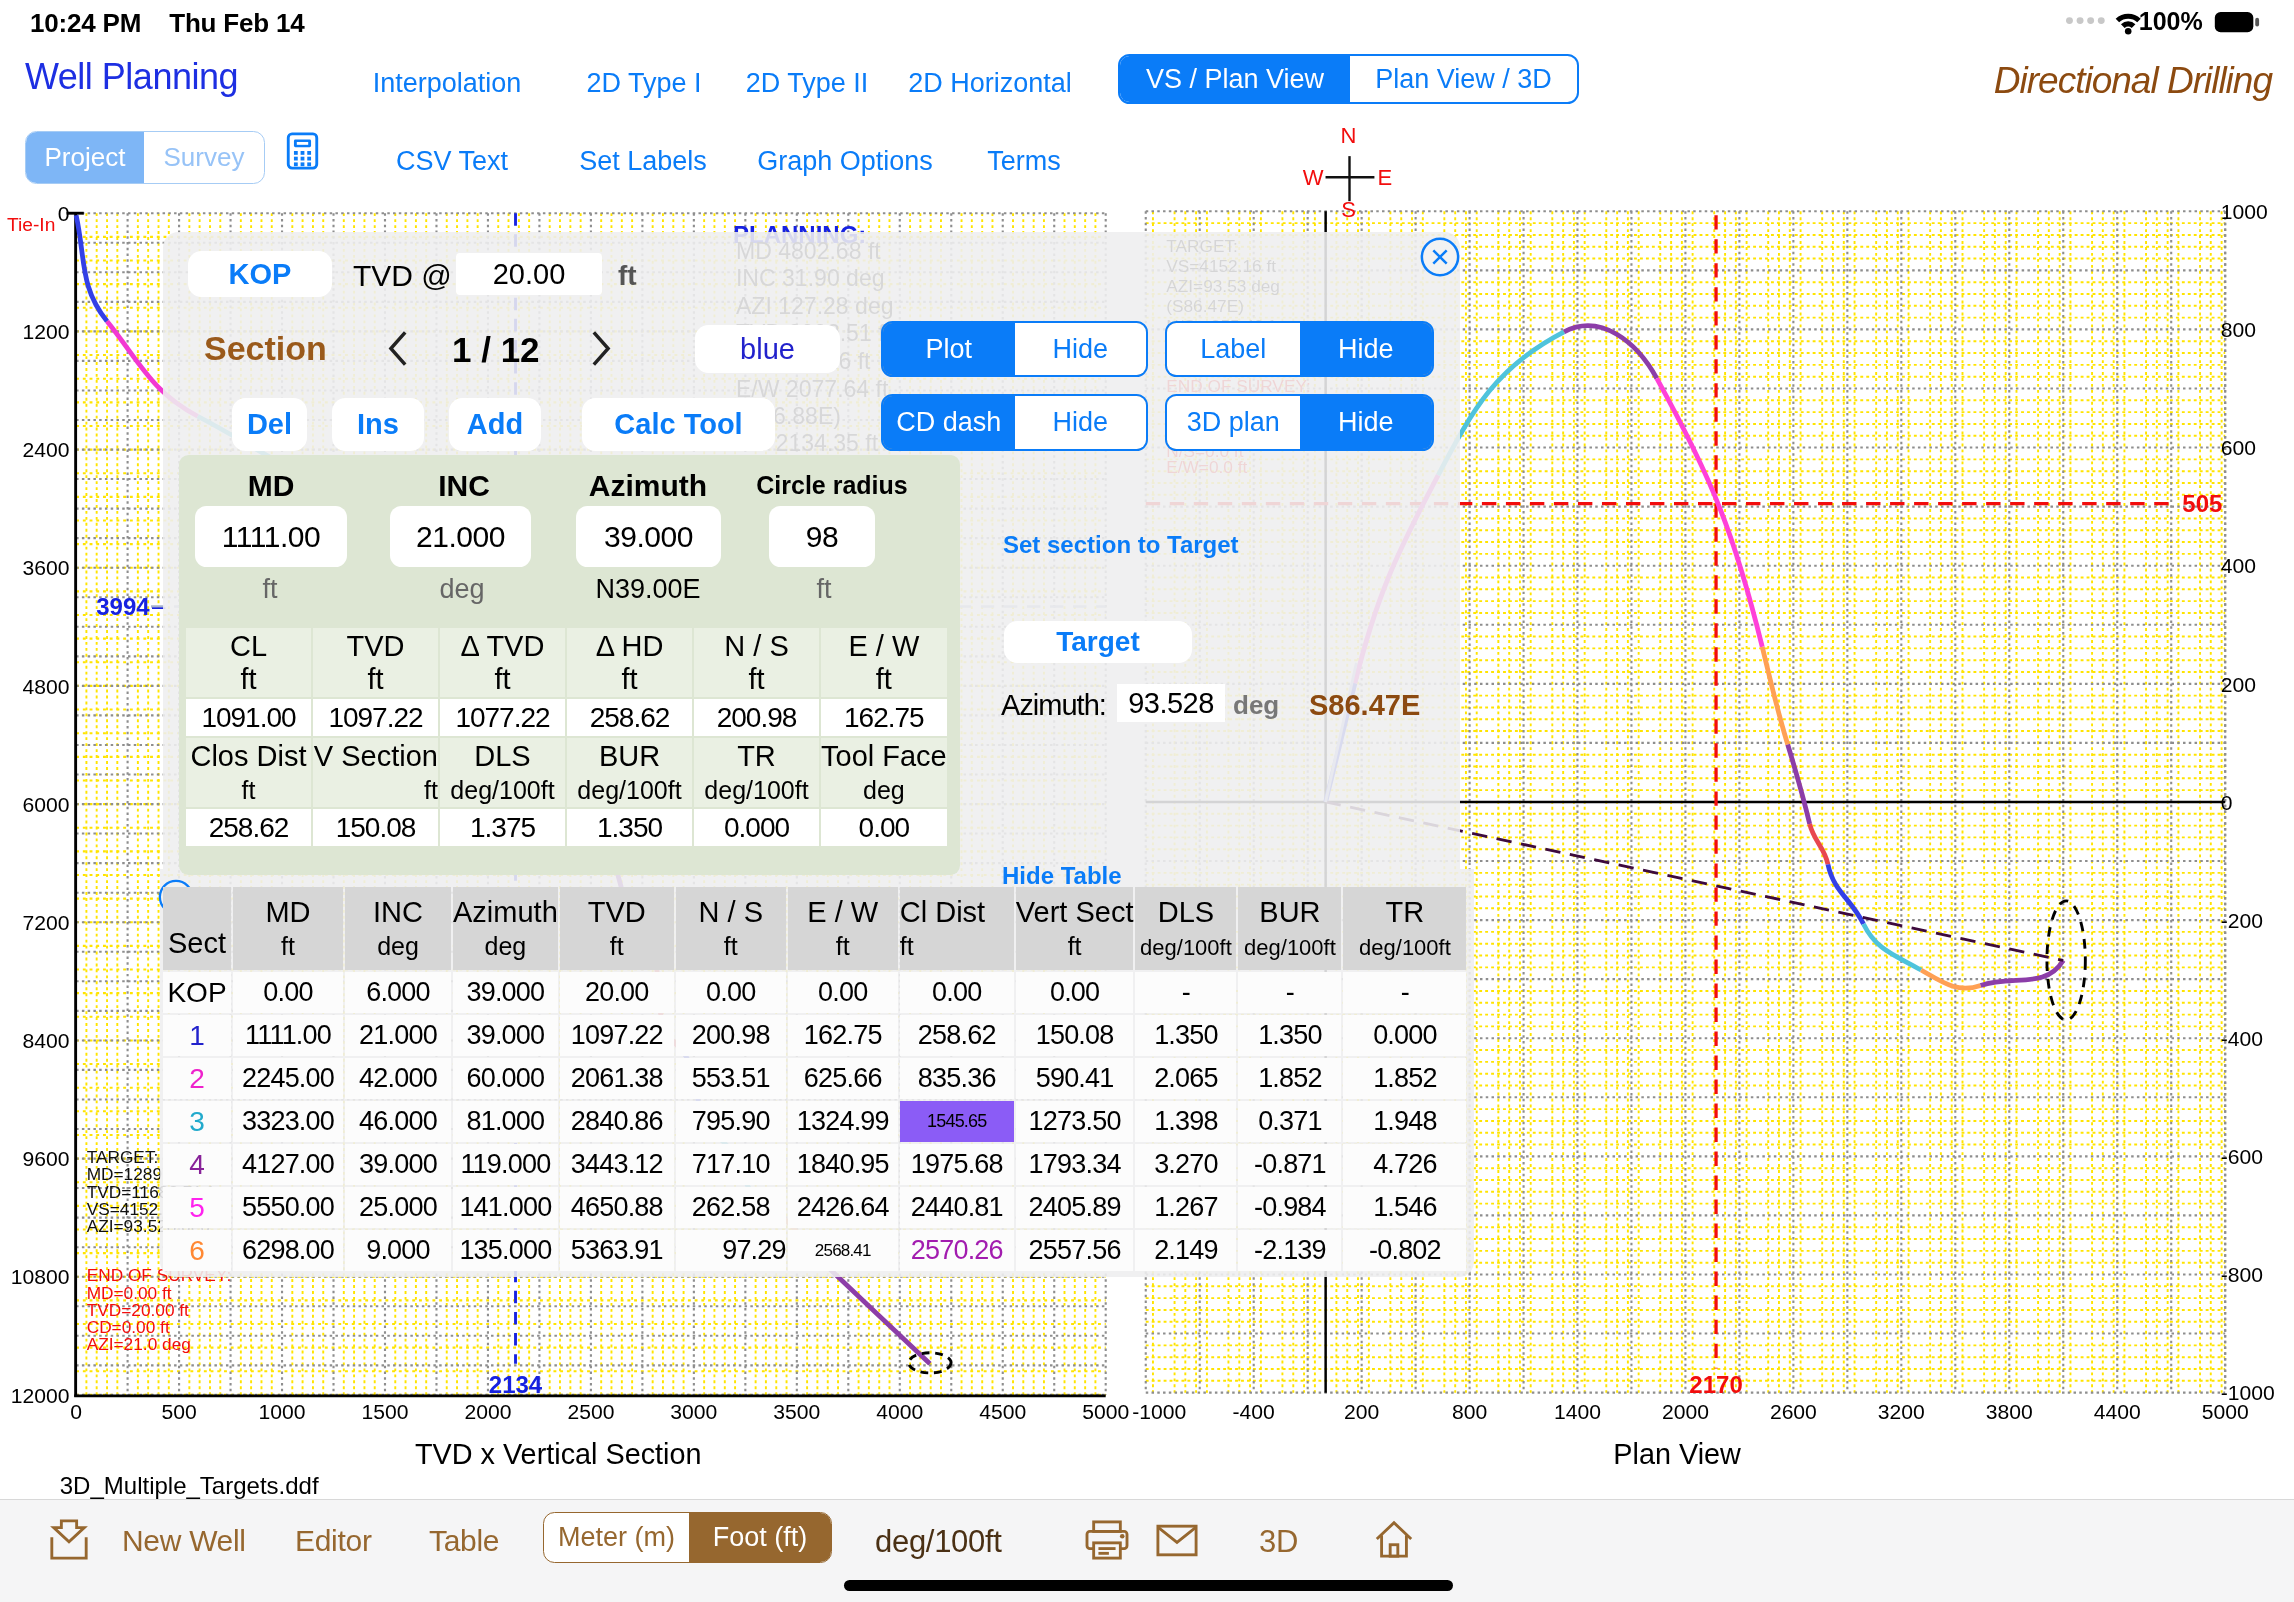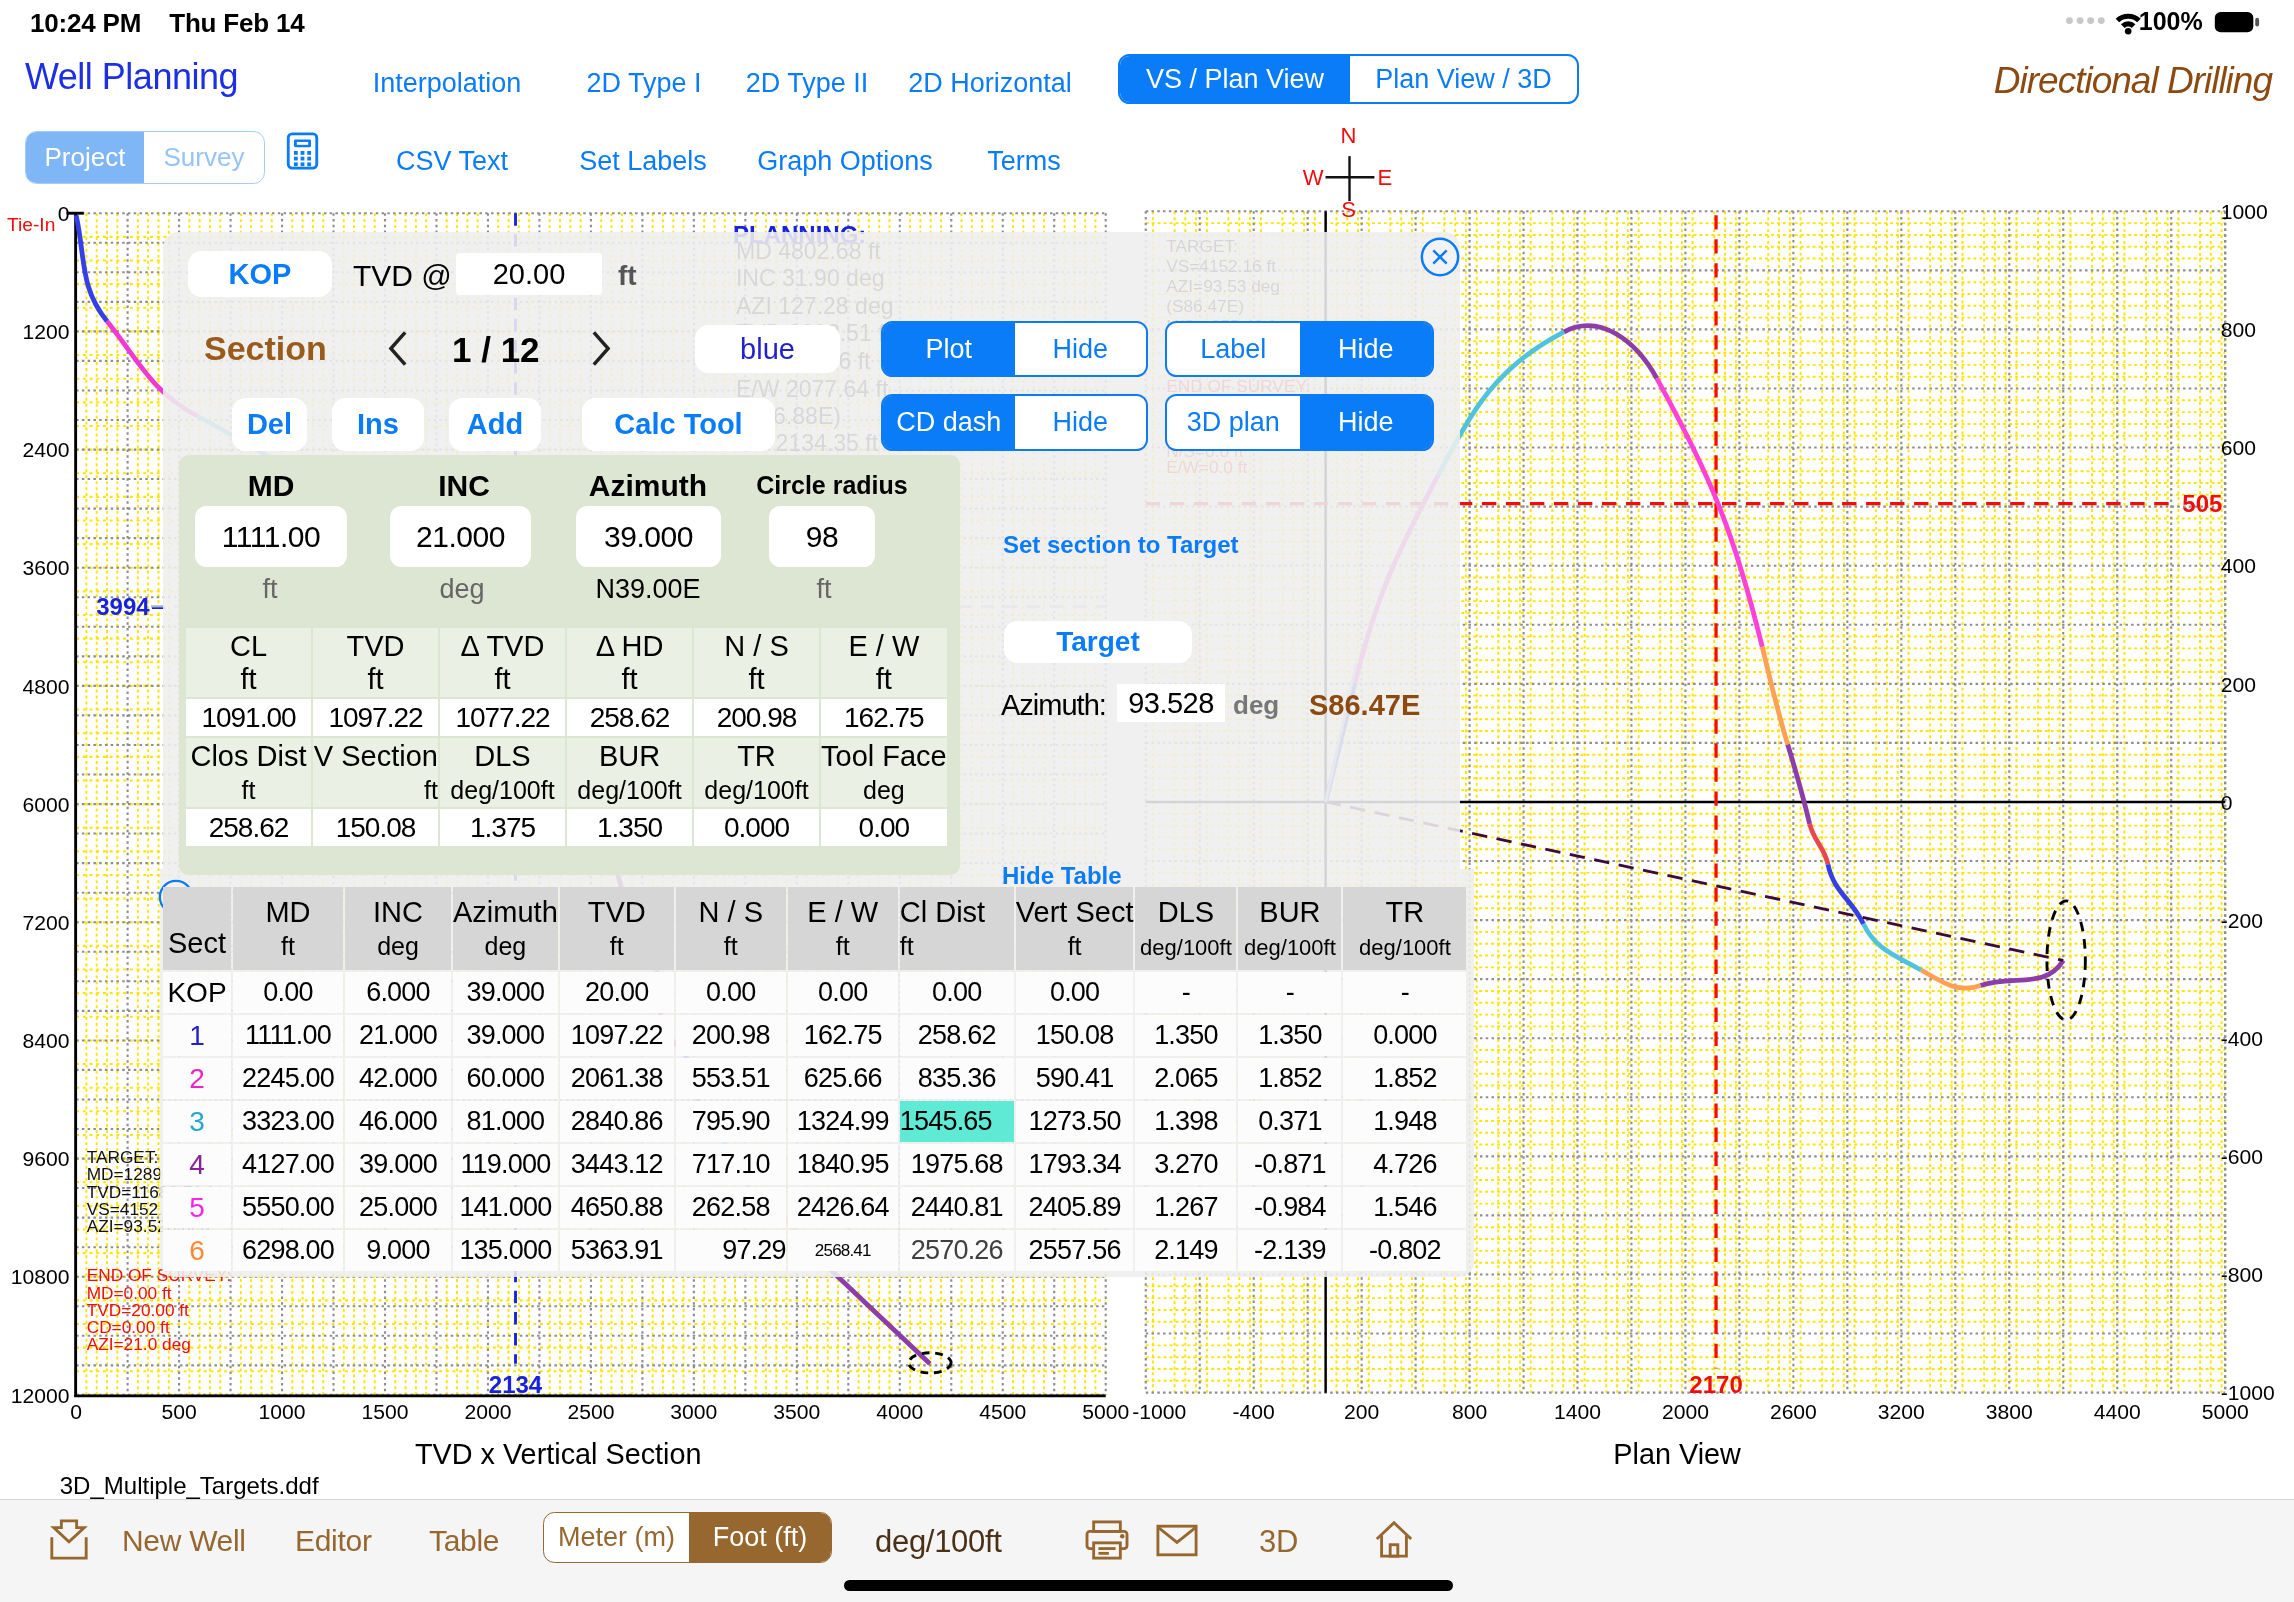--- a/index.html
+++ b/index.html
@@ -761,21 +761,21 @@
         <td style="background:#fcfcfc;text-align:center;font-size:27px;color:#000;letter-spacing:-0.8px;">1.852</td>
       </tr>
       <tr>
         <td style="height:41px;background:#fcfcfc;text-align:center;font-size:28px;color:#22aacc;">3</td>
         <td style="background:#fcfcfc;text-align:center;font-size:27px;color:#000;letter-spacing:-0.8px;margin-top:45px;">3323.00</td>
         <td style="background:#fcfcfc;text-align:center;font-size:27px;color:#000;letter-spacing:-0.8px;">46.000</td>
         <td style="background:#fcfcfc;text-align:center;font-size:27px;color:#000;letter-spacing:-0.8px;">81.000</td>
         <td style="background:#fcfcfc;text-align:center;font-size:27px;color:#000;letter-spacing:-0.8px;">2840.86</td>
         <td style="background:#fcfcfc;text-align:center;font-size:27px;color:#000;letter-spacing:-0.8px;">795.90</td>
         <td style="background:#fcfcfc;text-align:center;font-size:27px;color:#000;letter-spacing:-0.8px;">1324.99</td>
-        <td style="background:#5eead4;font-size:27px;color:#000;letter-spacing:-0.8px;">1545.65</td>
+        <td style="background:#8b5cf6;text-align:center;font-size:18px;color:#000;letter-spacing:-0.8px;">1545.65</td>
         <td style="background:#fcfcfc;text-align:center;font-size:27px;color:#000;letter-spacing:-0.8px;">1273.50</td>
         <td style="background:#fcfcfc;text-align:center;font-size:27px;color:#000;letter-spacing:-0.8px;">1.398</td>
         <td style="background:#fcfcfc;text-align:center;font-size:27px;color:#000;letter-spacing:-0.8px;">0.371</td>
         <td style="background:#fcfcfc;text-align:center;font-size:27px;color:#000;letter-spacing:-0.8px;">1.948</td>
       </tr>
       <tr>
         <td style="height:41px;background:#fcfcfc;text-align:center;font-size:28px;color:#882299;">4</td>
         <td style="background:#fcfcfc;text-align:center;font-size:27px;color:#000;letter-spacing:-0.8px;">4127.00</td>
         <td style="background:#fcfcfc;text-align:center;font-size:27px;color:#000;letter-spacing:-0.8px;">39.000</td>
         <td style="background:#fcfcfc;text-align:center;font-size:27px;color:#000;letter-spacing:-0.8px;">119.000</td>
@@ -803,21 +803,21 @@
         <td style="background:#fcfcfc;text-align:center;font-size:27px;color:#000;letter-spacing:-0.8px;">1.546</td>
       </tr>
       <tr>
         <td style="height:41px;background:#fcfcfc;text-align:center;font-size:28px;color:#ff8833;">6</td>
         <td style="background:#fcfcfc;text-align:center;font-size:27px;color:#000;letter-spacing:-0.8px;">6298.00</td>
         <td style="background:#fcfcfc;text-align:center;font-size:27px;color:#000;letter-spacing:-0.8px;">9.000</td>
         <td style="background:#fcfcfc;text-align:center;font-size:27px;color:#000;letter-spacing:-0.8px;">135.000</td>
         <td style="background:#fcfcfc;text-align:center;font-size:27px;color:#000;letter-spacing:-0.8px;">5363.91</td>
         <td style="background:#fcfcfc;text-align:right;font-size:27px;color:#000;letter-spacing:-0.8px;">97.29</td>
         <td style="background:#fcfcfc;text-align:center;font-size:17px;color:#000;letter-spacing:-0.8px;">2568.41</td>
-        <td style="background:#fcfcfc;text-align:center;font-size:27px;color:#404040;letter-spacing:-0.8px;">2570.26</td>
+        <td style="background:#fcfcfc;text-align:center;font-size:27px;color:#a21caf;letter-spacing:-0.8px;">2570.26</td>
         <td style="background:#fcfcfc;text-align:center;font-size:27px;color:#000;letter-spacing:-0.8px;">2557.56</td>
         <td style="background:#fcfcfc;text-align:center;font-size:27px;color:#000;letter-spacing:-0.8px;">2.149</td>
         <td style="background:#fcfcfc;text-align:center;font-size:27px;color:#000;letter-spacing:-0.8px;">-2.139</td>
         <td style="background:#fcfcfc;text-align:center;font-size:27px;color:#000;letter-spacing:-0.8px;">-0.802</td>
       </tr>
     </tbody>
   </table>
 <div class="abs" style="left:0;top:1499px;width:2294px;height:104px;background:#f5f5f6;border-top:1.9px solid #d8d8d8;"></div>
 <svg class="abs" style="left:48px;top:1518px;" width="42" height="44" viewBox="0 0 44 46">
 <g fill="none" stroke="#96672f" stroke-width="3">

